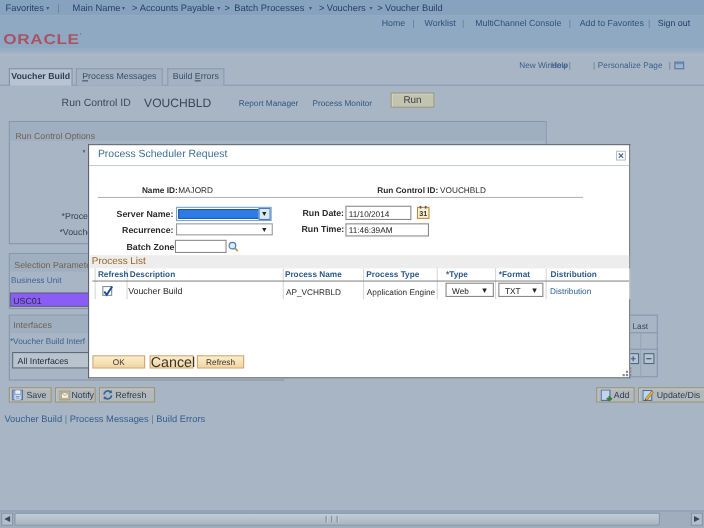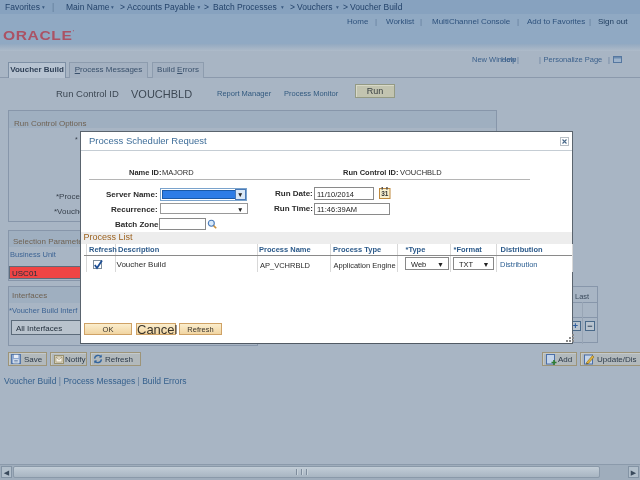--- a/index.html
+++ b/index.html
@@ -82,21 +82,21 @@
   <div style="height:17px;background:#9fafc0;color:#6f6253;padding:8px 0 0 5px;font-size:8px">Run Control Options</div>
 </div>
 <div class="abs b" style="left:75px;top:136px;color:#39424e;font-size:7px">*</div>
 <div class="abs b" style="left:56px;top:192px;color:#39424e;font-size:8px">*Process</div>
 <div class="abs b" style="left:54px;top:207px;color:#39424e;font-size:8px">*Voucher</div>
 
 <div class="abs" style="left:8px;top:230px;width:250px;height:51px;border:1px solid #8796aa">
   <div style="height:16px;background:#9fafc0;color:#6f6253;padding:6px 0 0 4px;font-size:8px">Selection Parameters</div>
 </div>
 <div class="abs b" style="left:10px;top:250px;color:#3d6494;font-size:7.5px">Business Unit</div>
-<div class="abs" style="left:9px;top:266px;width:110px;height:13px;background:#ef4444;border:1px solid #5c6b7a;color:#222f3c;font-size:8px;padding:2px 0 0 2px">USC01</div>
+<div class="abs" style="left:9px;top:266px;width:110px;height:13px;background:#8b5cf6;border:1px solid #5c6b7a;color:#222f3c;font-size:8px;padding:2px 0 0 2px">USC01</div>
 
 <div class="abs" style="left:8px;top:286px;width:250px;height:60px;border:1px solid #8796aa">
   <div style="height:16px;background:#9fafc0;color:#6f6253;padding:4px 0 0 3px;font-size:8px">Interfaces</div>
 </div>
 <div class="abs b" style="left:9px;top:306px;color:#3d6494;font-size:7.5px">*Voucher Build Interf</div>
 <div class="abs" style="left:11px;top:320px;width:110px;height:15px;background:#b9c3cd;border:1px solid #5c6b7a;color:#222f3c;font-size:8px;padding:3px 0 0 4px">All Interfaces</div>
 
 <div class="abs" style="left:560px;top:286px;width:38px;height:57px;border:1px solid #8796aa"></div>
 <div class="abs" style="left:575px;top:292px;color:#3a4a5c;font-size:7.5px">Last</div>
 <div class="abs" style="left:560px;top:301.5px;width:38px;height:1px;background:#8796aa"></div>

